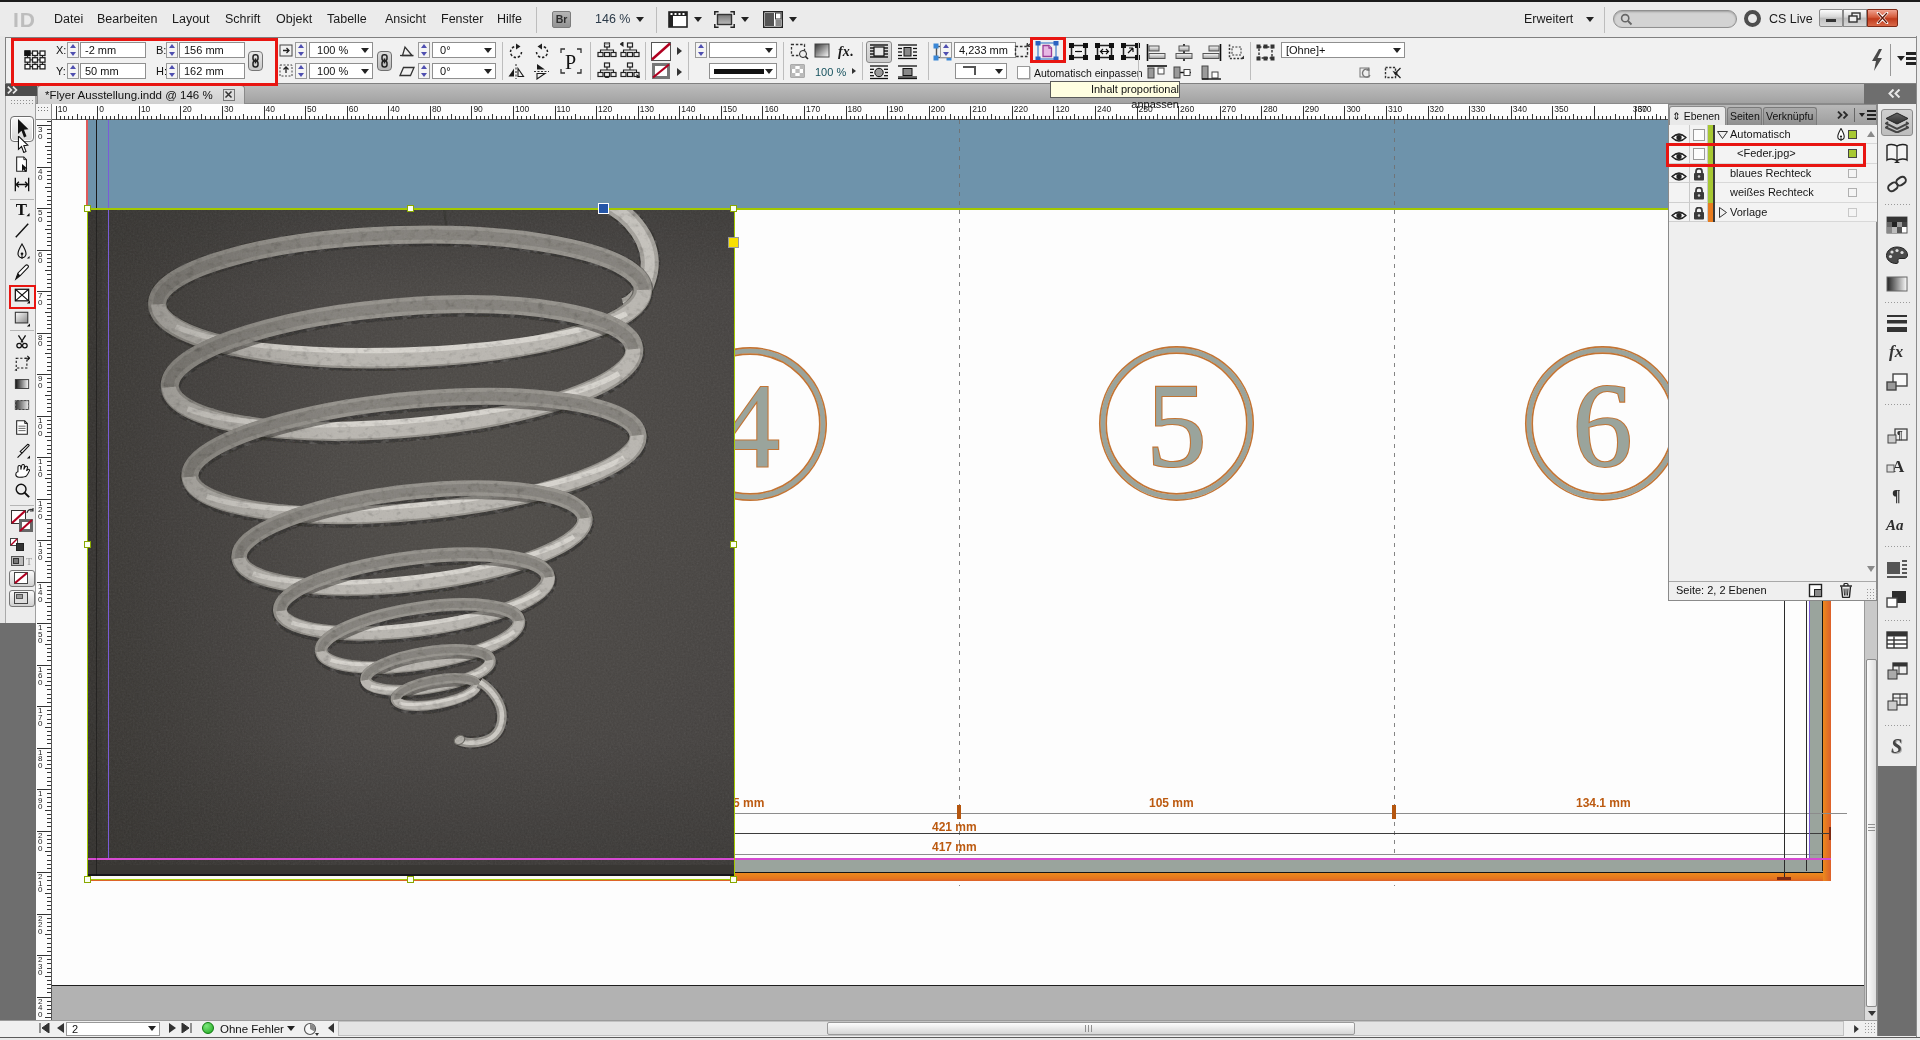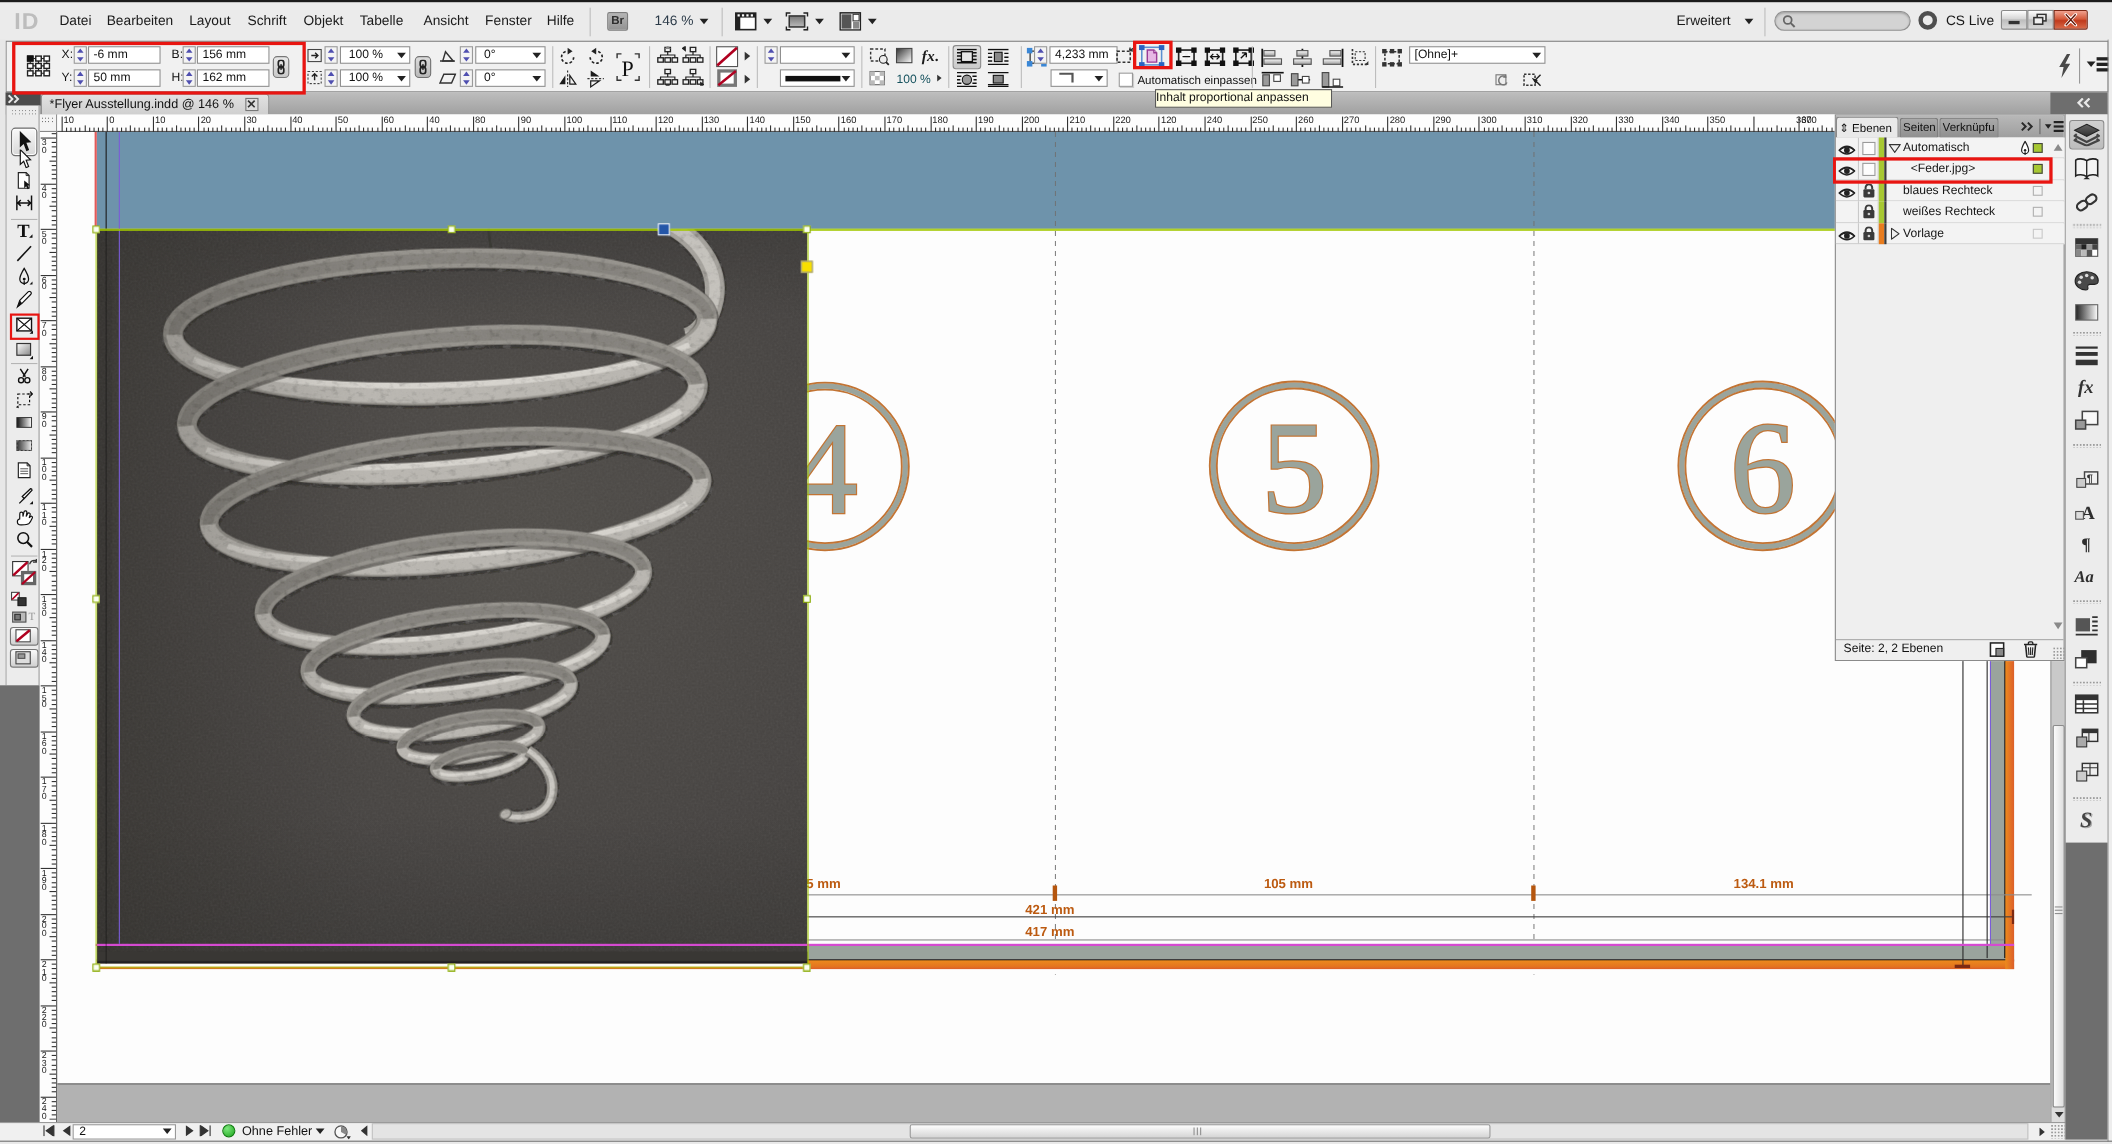--- a/index.html
+++ b/index.html
@@ -124,21 +124,21 @@
 <line x1="3.5" y1="5.5" x2="3.5" y2="7.7"></line>
       <line x1="11" y1="5.5" x2="11" y2="7.7"></line>
       <line x1="18.5" y1="5.5" x2="18.5" y2="7.7"></line>
 <line x1="3.5" y1="12.2" x2="3.5" y2="14.4"></line>
       <line x1="11" y1="12.2" x2="11" y2="14.4"></line>
       <line x1="18.5" y1="12.2" x2="18.5" y2="14.4"></line>
     </g>
   </svg>
 <div class="lbl" style="left:56px;top:44px;z-index:3;">X:</div>
 <div class="spin" style="left:67px;top:42px;height:16px;z-index:3;"></div>
-<div class="fld" style="left:80px;top:42px;width:66px;height:16px;z-index:3;">-6 mm</div>
+<div class="fld" style="left:80px;top:42px;width:66px;height:16px;z-index:3;">-2 mm</div>
 <div class="lbl" style="left:56px;top:65px;z-index:3;">Y:</div>
 <div class="spin" style="left:67px;top:63px;height:16px;z-index:3;"></div>
 <div class="fld" style="left:80px;top:63px;width:66px;height:16px;z-index:3;">50 mm</div>
 <div class="lbl" style="left:156px;top:44px;z-index:3;">B:</div>
 <div class="spin" style="left:166px;top:42px;height:16px;z-index:3;"></div>
 <div class="fld" style="left:179px;top:42px;width:66px;height:16px;z-index:3;">156 mm</div>
 <div class="lbl" style="left:156px;top:65px;z-index:3;">H:</div>
 <div class="spin" style="left:166px;top:63px;height:16px;z-index:3;"></div>
 <div class="fld" style="left:179px;top:63px;width:66px;height:16px;z-index:3;">162 mm</div>
 <div class="a" style="left:248px;top:51px;width:15px;height:20px;background:linear-gradient(#e9e9e9,#c9c9c9);border:1px solid #777;border-radius:4px;z-index:3;"></div>
@@ -1741,12 +1741,12 @@
 <div class="a" style="left:827px;top:1022px;width:528px;height:13px;background:linear-gradient(#fdfdfd,#d5d5d5);border:1px solid #9a9a9a;border-radius:2px;z-index:16;"></div>
 <div class="a" style="left:1085px;top:1025px;width:1.4px;height:7px;background:#909090;box-shadow:3px 0 0 #909090,6px 0 0 #909090;z-index:17;"></div>
 <svg class="a" style="left:1853px;top:1024.5px;z-index:16" width="7" height="8" viewBox="0 0 8 10">
     <path d="M1 0 L7 5 L1 10 Z" fill="#333"></path>
   </svg>
 <div class="dots" style="left:1864px;top:1022px;width:13px;height:13px;z-index:16;"></div>
 <div class="a" style="left:0;top:1036.5px;width:1920px;height:1.8px;background:#5a5a5a;z-index:30;"></div>
 <div class="a" style="left:0;top:1038.3px;width:1920px;height:1.7px;background:#e9e9e9;z-index:30;"></div>
 <div class="redbox" style="left:11px;top:38px;width:267px;height:48px;"></div>
 <div class="redbox" style="left:1030px;top:37px;width:36px;height:25.5px;"></div>
-<div class="a" style="left:1050px;top:81px;width:161px;height:17px;background:#fffee1;border:1px solid #5a5a5a;font-size:11px;color:#111;line-height:15px;text-align:left;z-index:41;">Inhalt proportional anpassen</div>
+<div class="a" style="left:1050px;top:81px;width:130px;height:17px;background:#fffee1;border:1px solid #5a5a5a;font-size:11px;color:#111;line-height:15px;text-align:right;z-index:41;">Inhalt proportional anpassen</div>
 </body></html>

